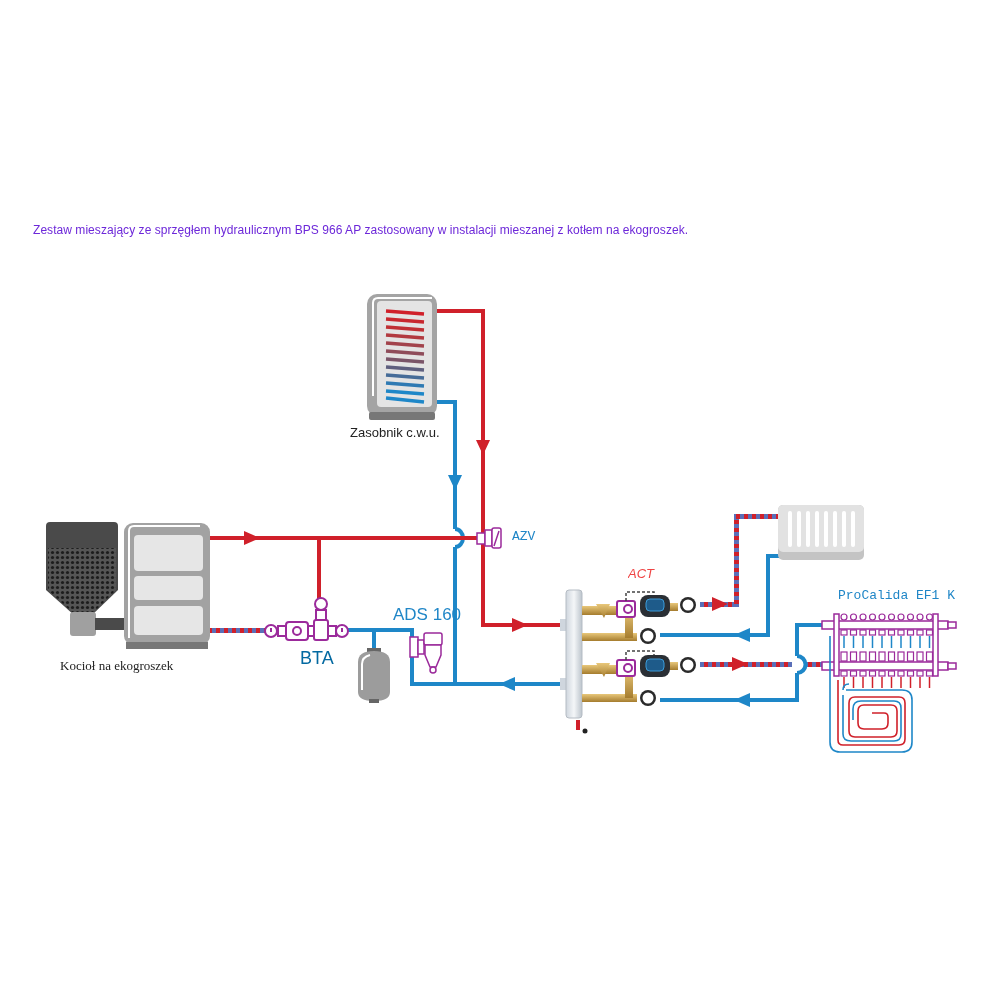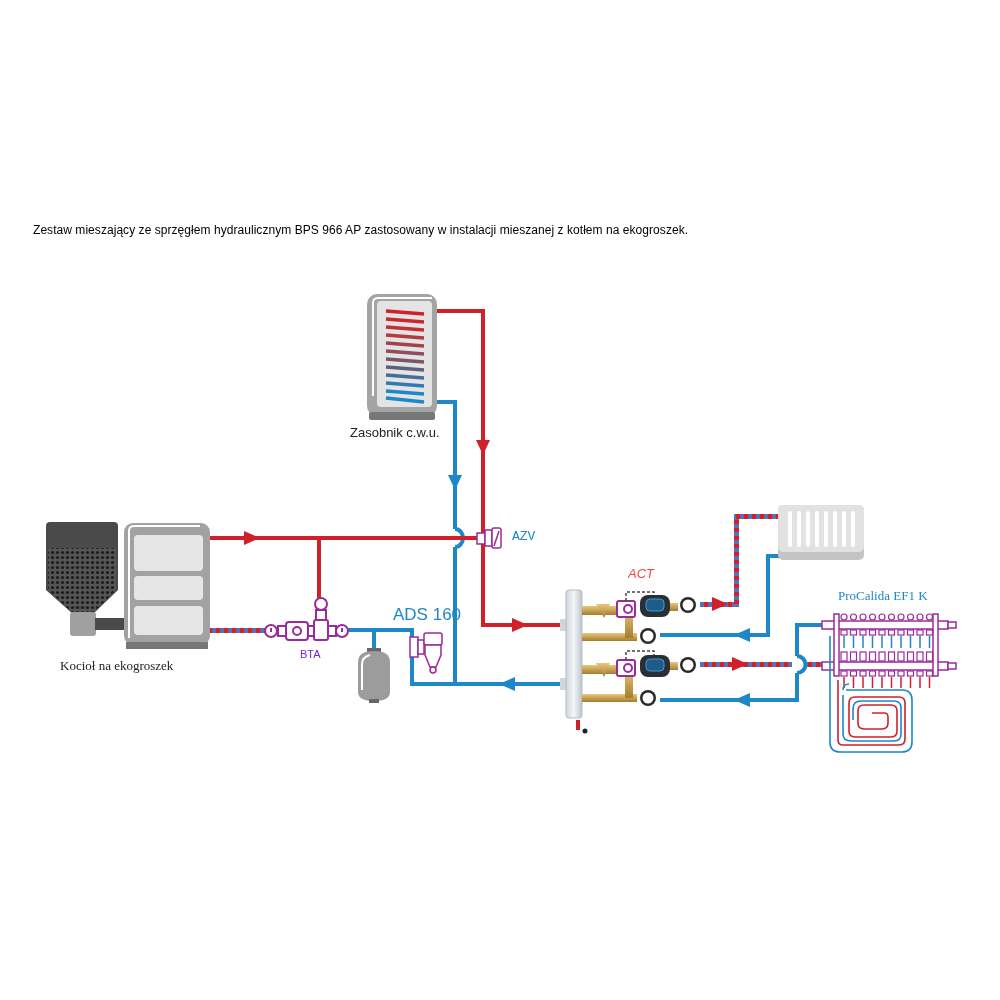--- a/index.html
+++ b/index.html
@@ -1,17 +1,17 @@
 <!DOCTYPE html>
 <html><head>
 <meta charset="utf-8">
 <style>
   html, body { margin: 0; padding: 0; background: #ffffff; }
   body { width: 1000px; height: 1000px; position: relative; overflow: hidden; font-family: "Liberation Sans", "DejaVu Sans", sans-serif; }
-  .caption { position: absolute; left: 33px; top: 223px; font-size: 12px; color: #000000; white-space: nowrap; letter-spacing: 0.05px; text-align: center; }
+  .caption { position: absolute; left: 33px; top: 223px; font-size: 12px; color: #6d28d9; white-space: nowrap; letter-spacing: 0.05px; text-align: center; }
   svg.diagram { position: absolute; left: 0; top: 0; }
 </style>
 </head>
 <body>
 
 <div class="caption">Zestaw mieszający ze sprzęgłem hydraulicznym BPS 966 AP zastosowany w instalacji mieszanej z kotłem na ekogroszek.</div>
 
 <svg class="diagram" width="1000" height="1000" viewBox="0 0 1000 1000">
   <defs>
     <pattern id="dashMix" width="8" height="8" patternUnits="userSpaceOnUse">
@@ -123,21 +123,21 @@
     <rect x="308" y="626" width="6" height="10"></rect>
     <rect x="314" y="620" width="14" height="20" rx="2"></rect>
     <rect x="316" y="610" width="10" height="10"></rect>
     <circle cx="321" cy="604" r="6"></circle>
     <rect x="328" y="626" width="8" height="10"></rect>
     <circle cx="342" cy="631" r="6"></circle>
     <line x1="271" y1="628" x2="271" y2="632"></line>
     <line x1="342" y1="628" x2="342" y2="632"></line>
   </g>
   <foreignObject x="300" y="648" width="40" height="20">
-    <div xmlns="http://www.w3.org/1999/xhtml" style="font-family:'Liberation Sans',sans-serif;font-size:11px;color:#6d28d9;">BTA</div>
+    <div xmlns="http://www.w3.org/1999/xhtml" style="font-family:'Liberation Sans',sans-serif;font-size:18px;color:#0369a1;">BTA</div>
   </foreignObject>
 
   <g>
     <rect x="367" y="648" width="14" height="5" fill="#666"></rect>
     <path d="M358,662 Q358,651 374,651 Q390,651 390,662 V692 Q390,701 374,701 Q358,701 358,692 Z" fill="#9c9c9c"></path>
     <path d="M362,690 V664 Q362,657 370,655" fill="none" stroke="#fff" stroke-width="2"></path>
     <rect x="369" y="699" width="10" height="4" fill="#666"></rect>
   </g>
 
   <g fill="#fff" stroke="#9b2a9b" stroke-width="1.5">
@@ -231,21 +231,21 @@
       <line x1="808" y1="513" x2="808" y2="545"></line>
         <line x1="817" y1="513" x2="817" y2="545"></line>
       <line x1="826" y1="513" x2="826" y2="545"></line>
         <line x1="835" y1="513" x2="835" y2="545"></line>
       <line x1="844" y1="513" x2="844" y2="545"></line>
         <line x1="853" y1="513" x2="853" y2="545"></line>
     </g>
   </g>
 
   <foreignObject x="838" y="588" width="120" height="20">
-    <div xmlns="http://www.w3.org/1999/xhtml" style="font-family:Liberation Serif, serif;font-size:13px;color:#1f86c7;white-space:nowrap;">ProCalida EF1 K</div>
+    <div xmlns="http://www.w3.org/1999/xhtml" style="font-family:Liberation Mono, monospace;font-size:13px;color:#1f86c7;white-space:nowrap;">ProCalida EF1 K</div>
   </foreignObject>
   <g>
 
     <rect x="822" y="621" width="126" height="8" fill="#fff" stroke="#9b2a9b" stroke-width="1.5"></rect>
 
     <rect x="822" y="662" width="126" height="8" fill="#fff" stroke="#9b2a9b" stroke-width="1.5"></rect>
     <rect x="834" y="614" width="5" height="62" fill="#fff" stroke="#9b2a9b" stroke-width="1.5"></rect>
     <rect x="933" y="614" width="5" height="62" fill="#fff" stroke="#9b2a9b" stroke-width="1.5"></rect>
     <rect x="948" y="622" width="8" height="6" fill="#fff" stroke="#9b2a9b" stroke-width="1.5"></rect>
     <rect x="948" y="663" width="8" height="6" fill="#fff" stroke="#9b2a9b" stroke-width="1.5"></rect>

